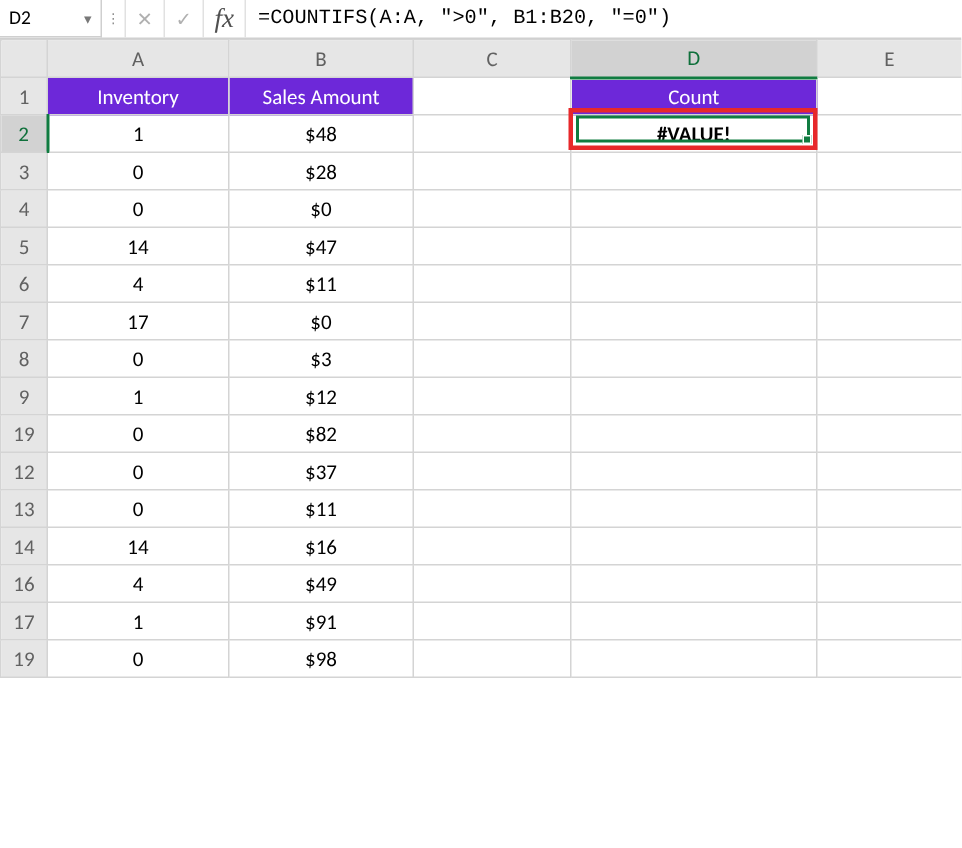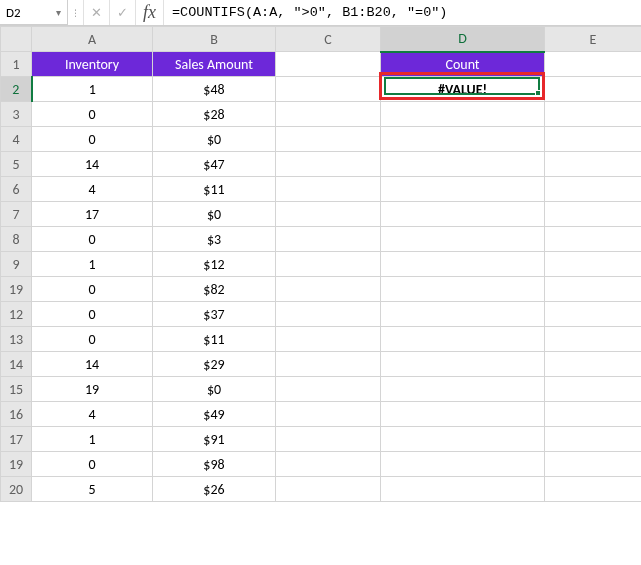--- a/index.html
+++ b/index.html
@@ -288,29 +288,21 @@
           <th class="rowhdr">13</th>
           <td class="btxt">0</td>
           <td class="btxt">$11</td>
           <td class="empty"></td>
           <td class="empty"></td>
           <td class="empty"></td>
         </tr>
         <tr>
           <th class="rowhdr">14</th>
           <td class="btxt">14</td>
-          <td class="btxt">$29</td>
-          <td class="empty"></td>
-          <td class="empty"></td>
-          <td class="empty"></td>
-        </tr>
-        <tr>
-          <th class="rowhdr">15</th>
-          <td class="btxt">19</td>
-          <td class="btxt">$0</td>
+          <td class="btxt">$16</td>
           <td class="empty"></td>
           <td class="empty"></td>
           <td class="empty"></td>
         </tr>
         <tr>
           <th class="rowhdr">16</th>
           <td class="btxt">4</td>
           <td class="btxt">$49</td>
           <td class="empty"></td>
           <td class="empty"></td>
@@ -321,28 +313,20 @@
           <td class="btxt">1</td>
           <td class="btxt">$91</td>
           <td class="empty"></td>
           <td class="empty"></td>
           <td class="empty"></td>
         </tr>
         <tr>
           <th class="rowhdr">19</th>
           <td class="btxt">0</td>
           <td class="btxt">$98</td>
-          <td class="empty"></td>
-          <td class="empty"></td>
-          <td class="empty"></td>
-        </tr>
-        <tr>
-          <th class="rowhdr">20</th>
-          <td class="btxt">5</td>
-          <td class="btxt">$26</td>
           <td class="empty"></td>
           <td class="empty"></td>
           <td class="empty"></td>
         </tr>
       </tbody>
   </table>
 
   <div class="selection-box" style="left:379px; top:46px; width:166px; height:28px;">
     <div class="sel-inner">
       <div class="sel-handle"></div>

